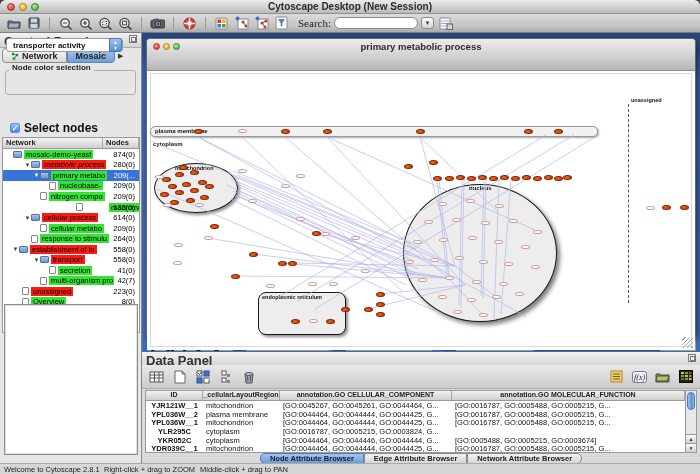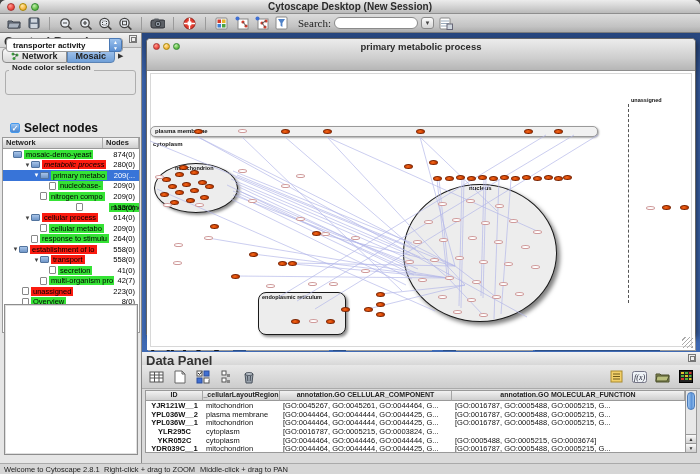--- a/index.html
+++ b/index.html
@@ -758,20 +758,25 @@
             <div style="width: 172px;">[GO:0044464, GO:0044444, GO:0044425, G...</div>
             <div style="width: 233px;">[GO:0016787, GO:0005488, GO:0005215, G...</div>
           </div>
         </div>
     </div>
     <div id="dp-vscroll">
       <div id="dp-thumb"></div>
       <div class="scroll-btn" style="bottom:9px;">▲</div>
       <div class="scroll-btn" style="bottom:0;">▼</div>
     </div>
+    <div id="dp-tabs">
+        <div class="dp-tab first selected">Node Attribute Browser</div>
+        <div class="dp-tab">Edge Attribute Browser</div>
+        <div class="dp-tab last">Network Attribute Browser</div>
+      </div>
   </div>
 
   <div id="statusbar">
     <span style="left:4px;">Welcome to Cytoscape 2.8.1</span>
     <span style="left:104px;">Right-click + drag to ZOOM</span>
     <span style="left:200px;">Middle-click + drag to PAN</span>
   </div>
 
 </div>
 

